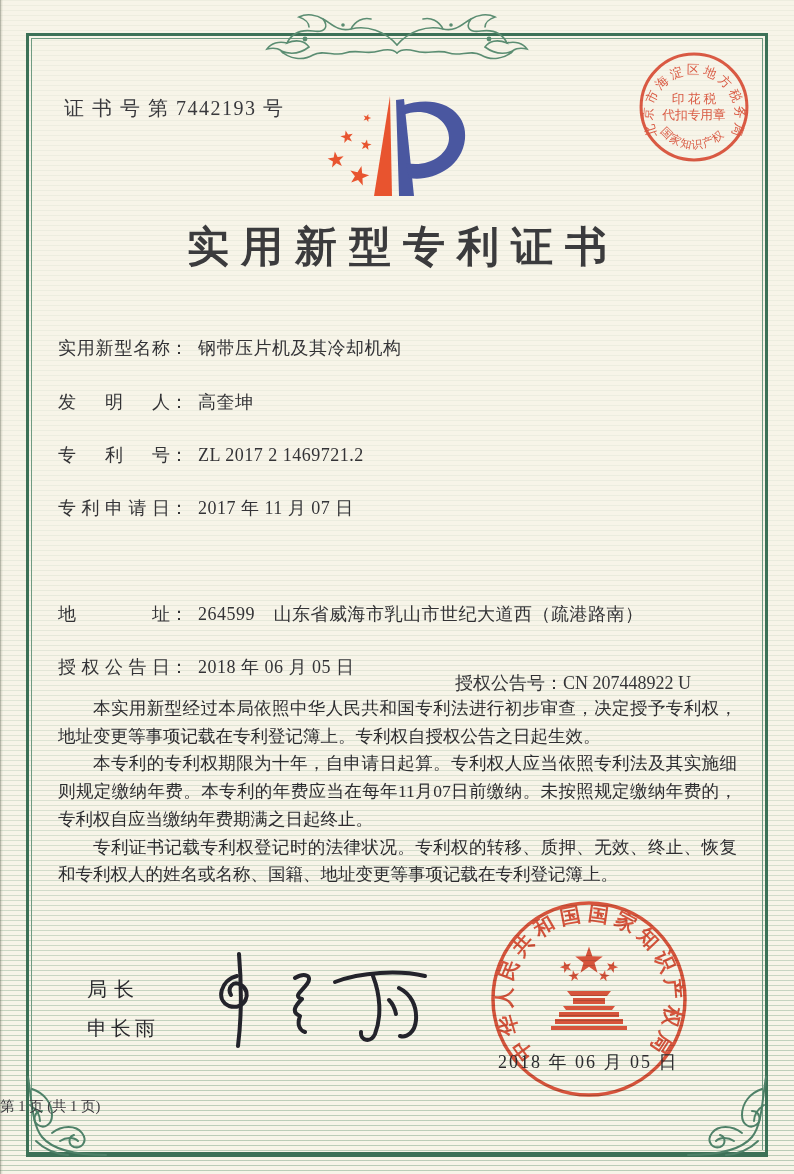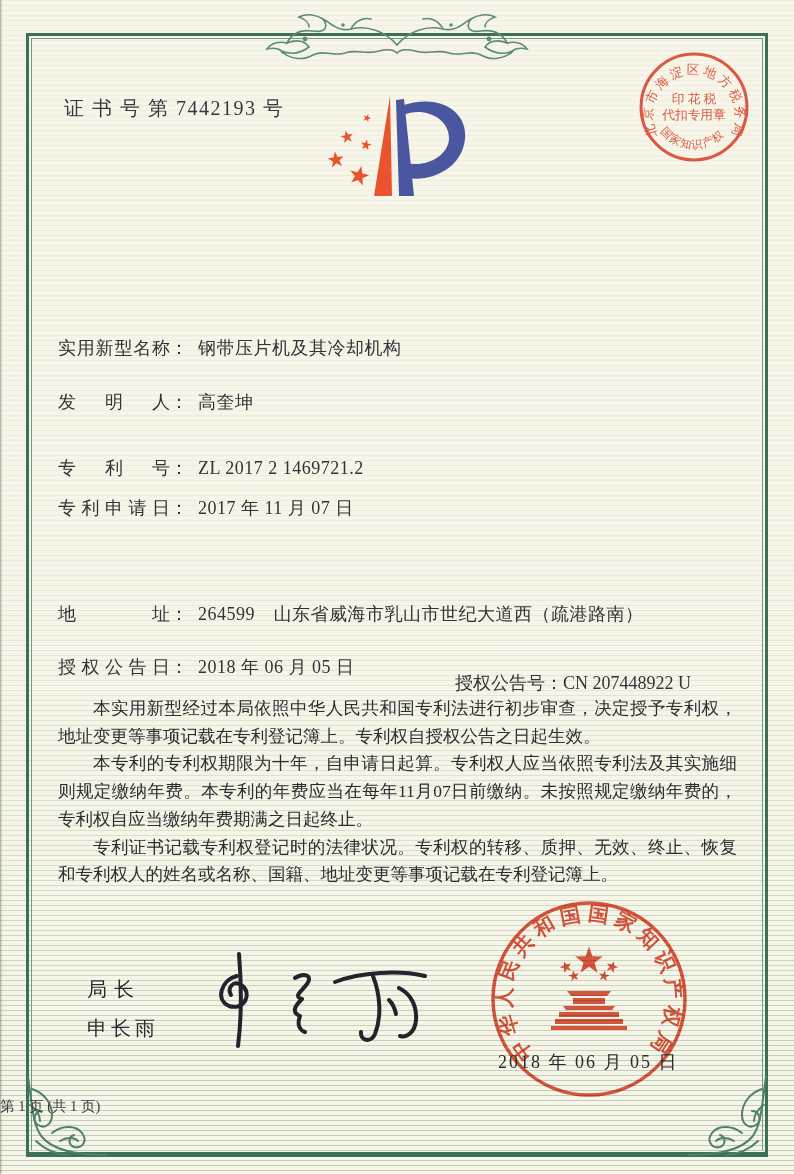--- a/index.html
+++ b/index.html
@@ -133,28 +133,29 @@
     <text font-size="12.5" fill="#e0523c" letter-spacing="3">
       <textPath href="#tx-top">北京市海淀区地方税务局</textPath>
     </text>
     <text font-size="11" fill="#e0523c" letter-spacing="1">
       <textPath href="#tx-bot">国家知识产权局</textPath>
     </text>
     <text x="56" y="52" text-anchor="middle" font-size="12.5" fill="#e0523c">印 花 税</text>
     <text x="56" y="68" text-anchor="middle" font-size="12.5" fill="#e0523c">代扣专用章</text>
   </svg>
 
+  <div class="doc-title">实用新型专利证书</div>
 
   <div class="frow" style="top:336px">
     <span class="flabel">实用新型名称</span><span class="colon">：</span><span class="fvalue">钢带压片机及其冷却机构</span>
   </div>
   <div class="frow" style="top:390px">
     <span class="flabel">发明人</span><span class="colon">：</span><span class="fvalue">高奎坤</span>
   </div>
-  <div class="frow" style="top:456px">
+  <div class="frow" style="top:443px">
     <span class="flabel">专利号</span><span class="colon">：</span><span class="fvalue">ZL 2017 2 1469721.2</span>
   </div>
   <div class="frow" style="top:496px">
     <span class="flabel">专利申请日</span><span class="colon">：</span><span class="fvalue">2017 年 11 月 07 日</span>
   </div>
   <div class="frow" style="top:602px">
     <span class="flabel">地址</span><span class="colon">：</span><span class="fvalue">264599　山东省威海市乳山市世纪大道西（疏港路南）</span>
   </div>
   <div class="frow" style="top:655px">
     <span class="flabel">授权公告日</span><span class="colon">：</span><span class="fvalue">2018 年 06 月 05 日</span>

